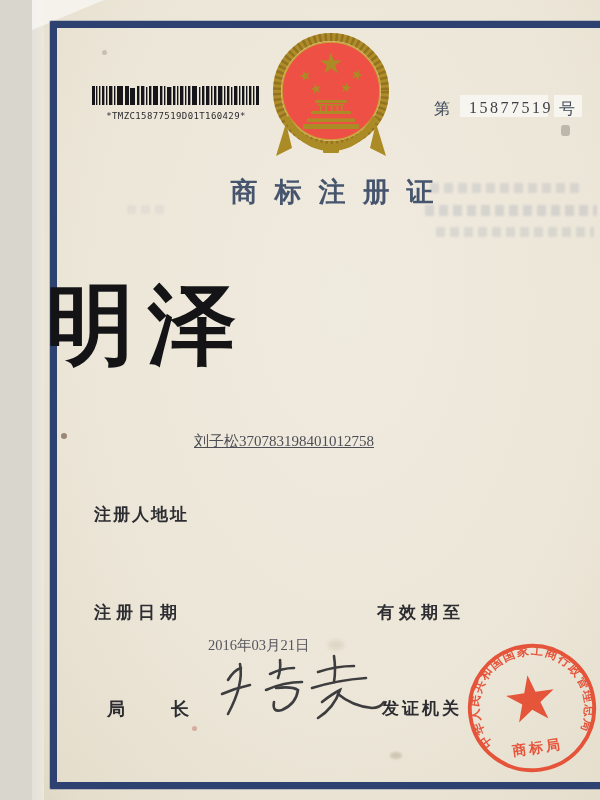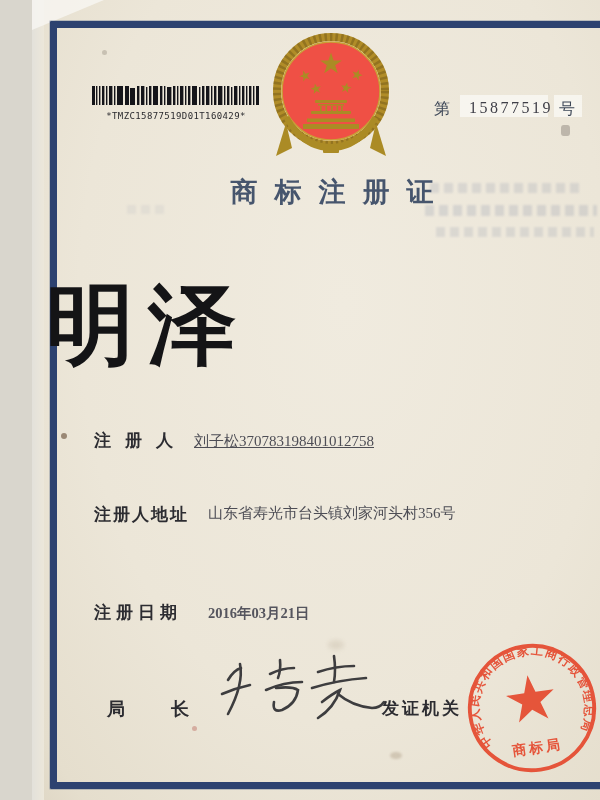--- a/index.html
+++ b/index.html
@@ -152,28 +152,27 @@
 
   <div class="title">商标注册证</div>
 
   <div class="ghost" style="left:398px;top:183px;width:150px;height:10px;opacity:.5;"></div>
   <div class="ghost" style="left:393px;top:205px;width:172px;height:11px;opacity:.55;"></div>
   <div class="ghost" style="left:404px;top:227px;width:158px;height:10px;opacity:.45;"></div>
   <div class="ghost" style="left:95px;top:205px;width:42px;height:9px;opacity:.25;"></div>
 
   <div class="tm">明泽</div>
 
-  <div class="lab ls14" style="left:62px;top:429px;">注册人</div>
   <div class="val" style="left:162px;top:432px;text-decoration:underline;">刘子松370783198401012758</div>
 
   <div class="lab ls2" style="left:62px;top:503px;">注册人地址</div>
-  <div class="val" style="left:176px;top:504px;">山东省寿光市台头镇刘家河头村356号</div>
 
   <div class="lab ls5" style="left:62px;top:601px;">注册日期</div>
-  <div class="val datev" style="left:176px;top:604px;font-weight:bold;">2016年03月21日</div>
+  <div class="val datev" style="left:176px;top:636px;">2016年03月21日</div>
+  <div class="lab ls5" style="left:345px;top:601px;">有效期至</div>
 
   <div class="lab ls46" style="left:75px;top:697px;">局长</div>
 
   <svg class="sig" viewBox="0 0 180 78" width="180" height="78">
     <g fill="none" stroke="#26262a" stroke-width="2.6" stroke-linecap="round" opacity=".88">
       <path d="M14 30 Q20 20 27 18"></path>
       <path d="M8 44 Q22 38 36 35"></path>
       <path d="M26 14 Q30 34 14 64"></path>
       <path d="M56 24 Q68 18 80 18"></path>
       <path d="M66 10 Q67 20 64 28"></path>

